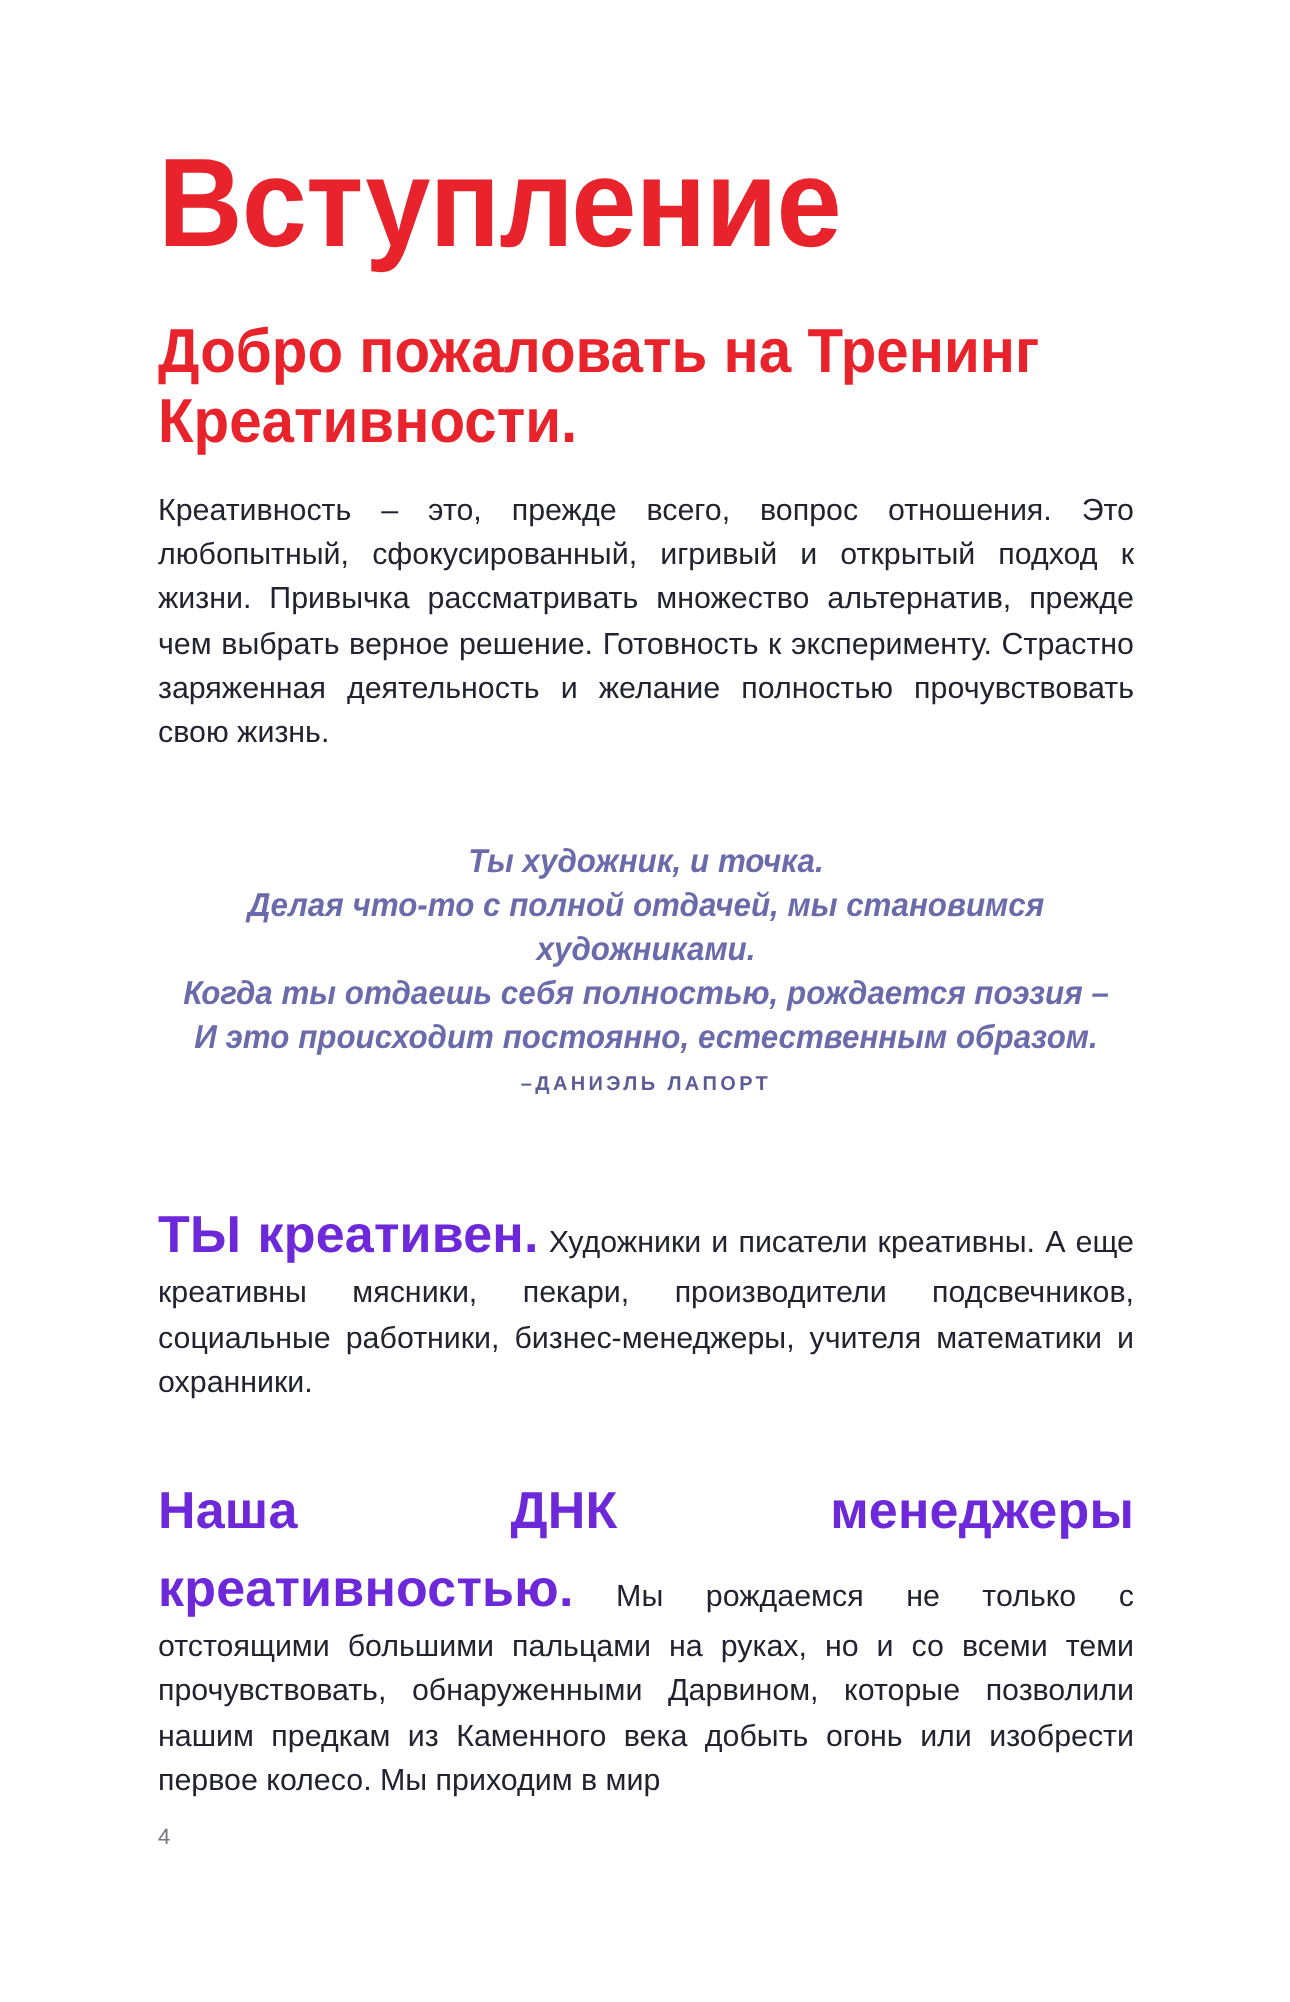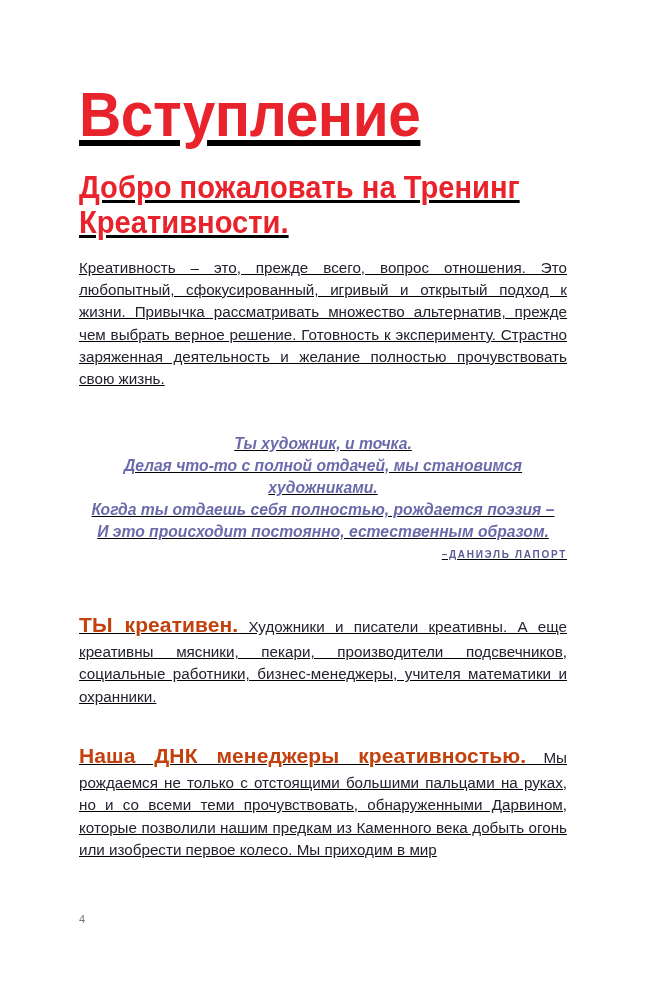--- a/index.html
+++ b/index.html
@@ -20,23 +20,22 @@
     position: relative;
     width: 645px;
     height: 1001px;
     background: #ffffff;
     box-sizing: border-box;
   }
 
   .content {
     position: absolute;
     left: 79px;
-    top: 84px;
+    top: 72px;
     width: 488px;
-    text-decoration: underline;
   }
 
   
   .chapter-title {
     font-family: "Liberation Sans Narrow", "Liberation Sans", sans-serif;
     font-weight: bold;
     font-size: 63px;
     line-height: 0.97;
     color: #e8232b;
     letter-spacing: -0.5px;
@@ -92,22 +91,22 @@
     text-align: justify;
     text-justify: inter-word;
     margin: 0 0 13px 0;
     hyphens: manual;
   }
   .body-par:last-child { margin-bottom: 0; }
 
   .lead-red {
     font-family: "Liberation Sans Narrow", "Liberation Sans", sans-serif;
     font-weight: bold;
-    font-size: 21px;
-    color: #c2410c;
+    font-size: 26px;
+    color: #6d28d9;
     letter-spacing: 0.1px;
   }
 
   
   .verse {
     margin: 41px 0 30px 0;
     text-align: center;
   }
   .verse-line {
     font-family: "Liberation Sans Narrow", "Liberation Sans", sans-serif;
@@ -119,21 +118,21 @@
     transform: scaleX(0.95);
   }
   .verse-attrib {
     margin-top: 7px;
     font-family: "Liberation Sans", sans-serif;
     font-weight: bold;
     font-size: 10px;
     letter-spacing: 1.7px;
     color: #5c5c96;
     text-transform: uppercase;
-    text-align: right;
+    text-align: center;
   }
 
   .block-gap-lg { height: 20px; }
 
   
   .folio {
     position: absolute;
     left: 79px;
     top: 913px;
     font-family: "Liberation Sans", sans-serif;

